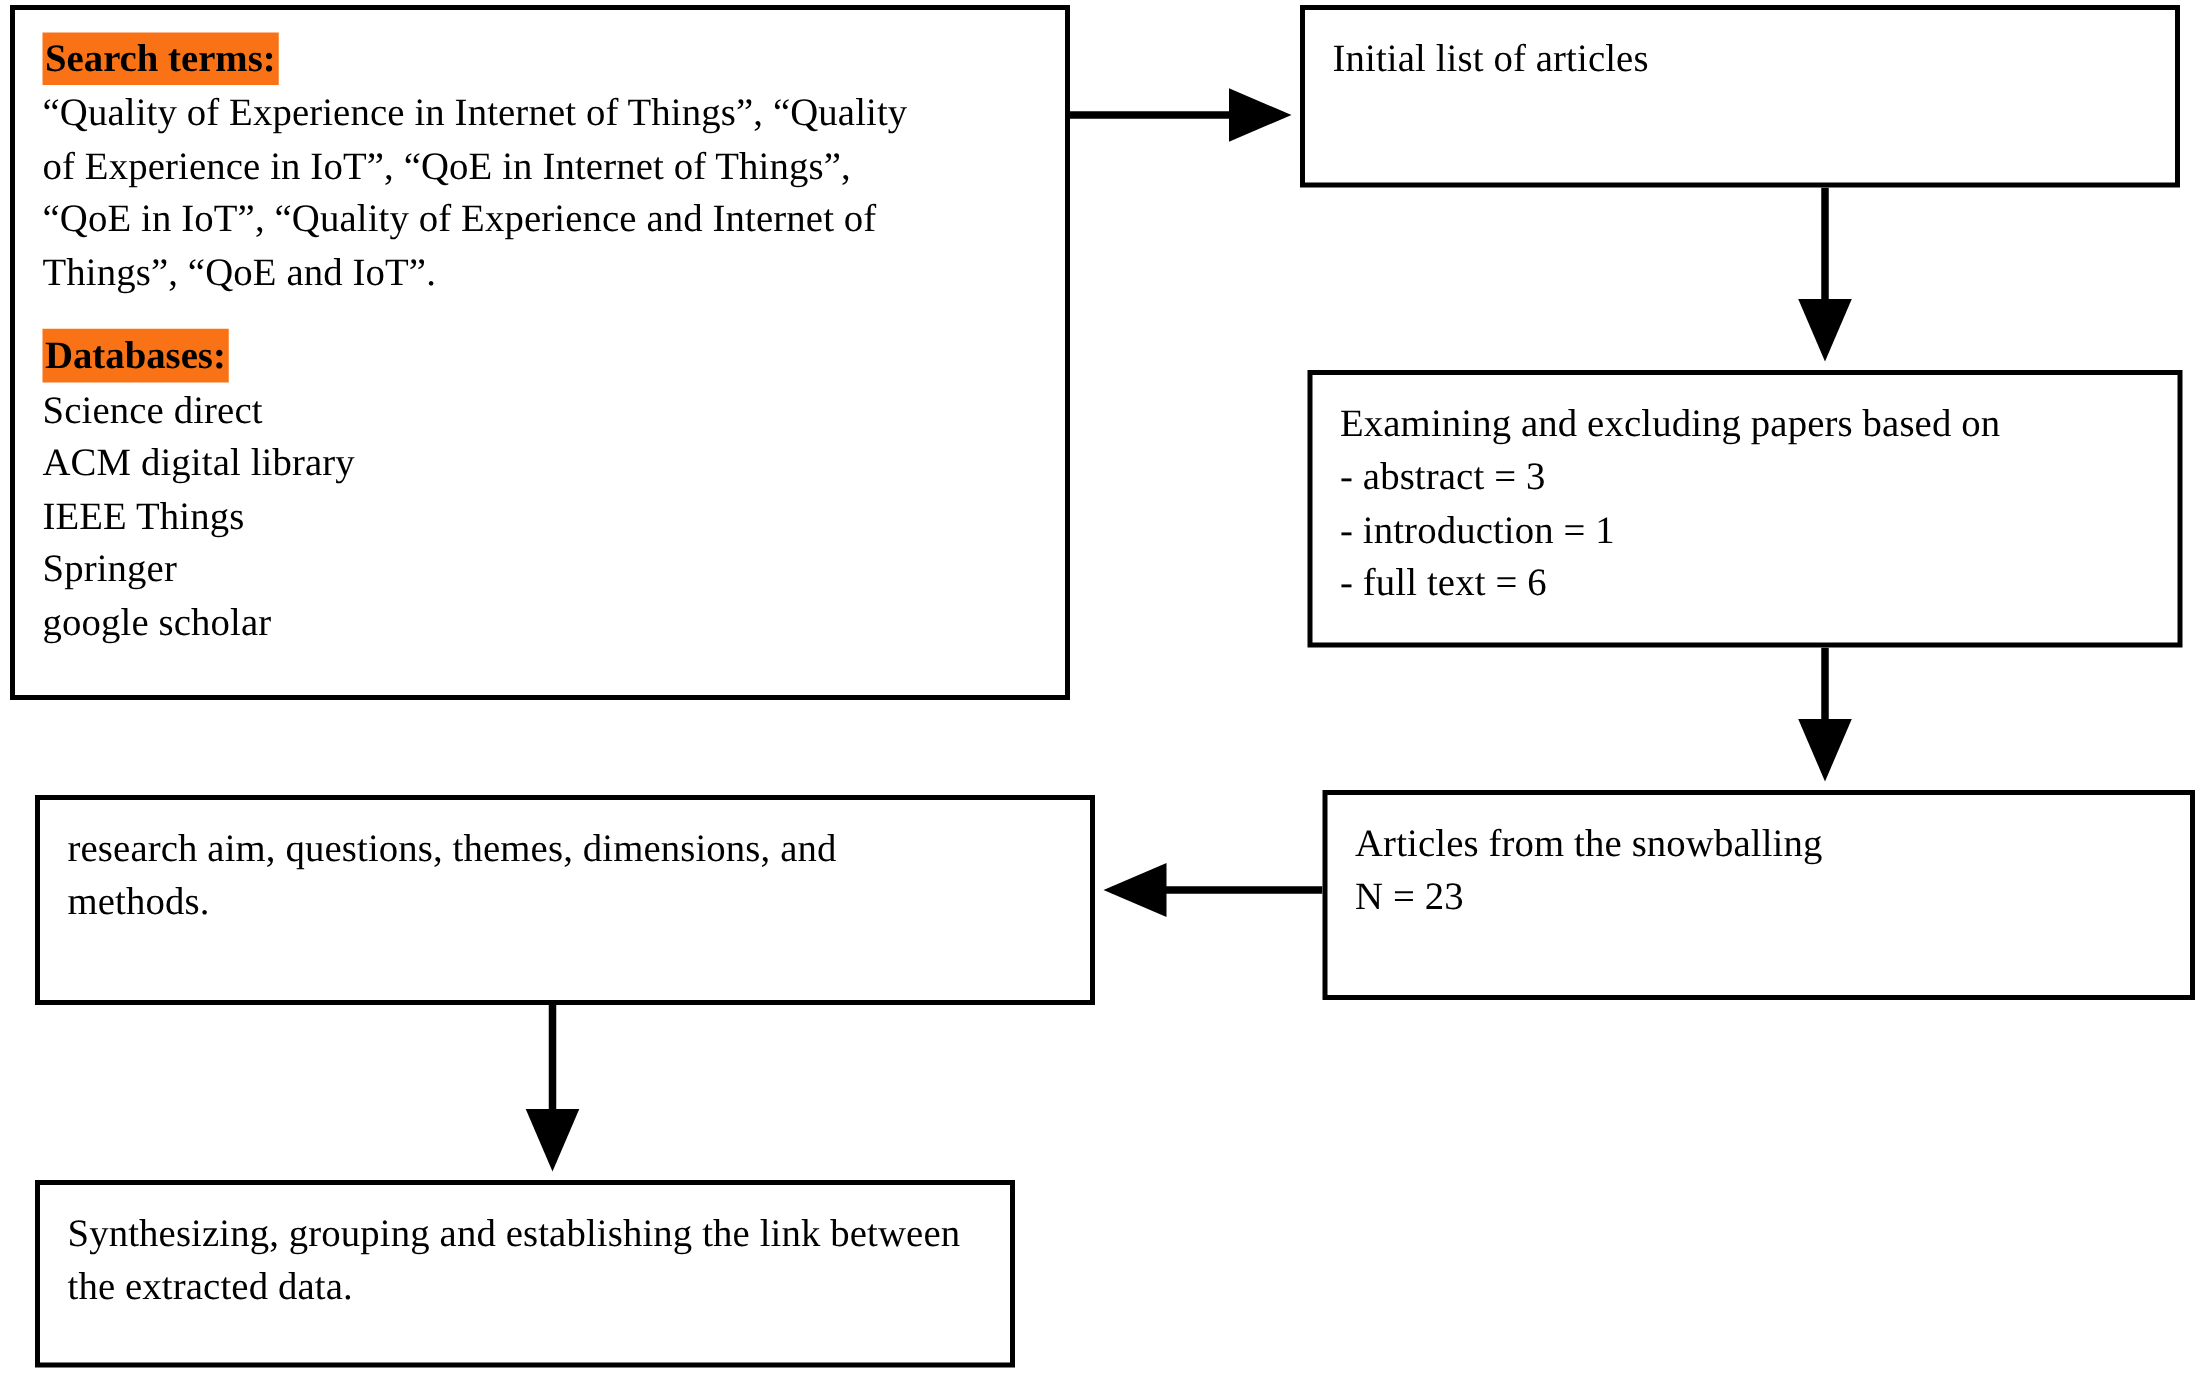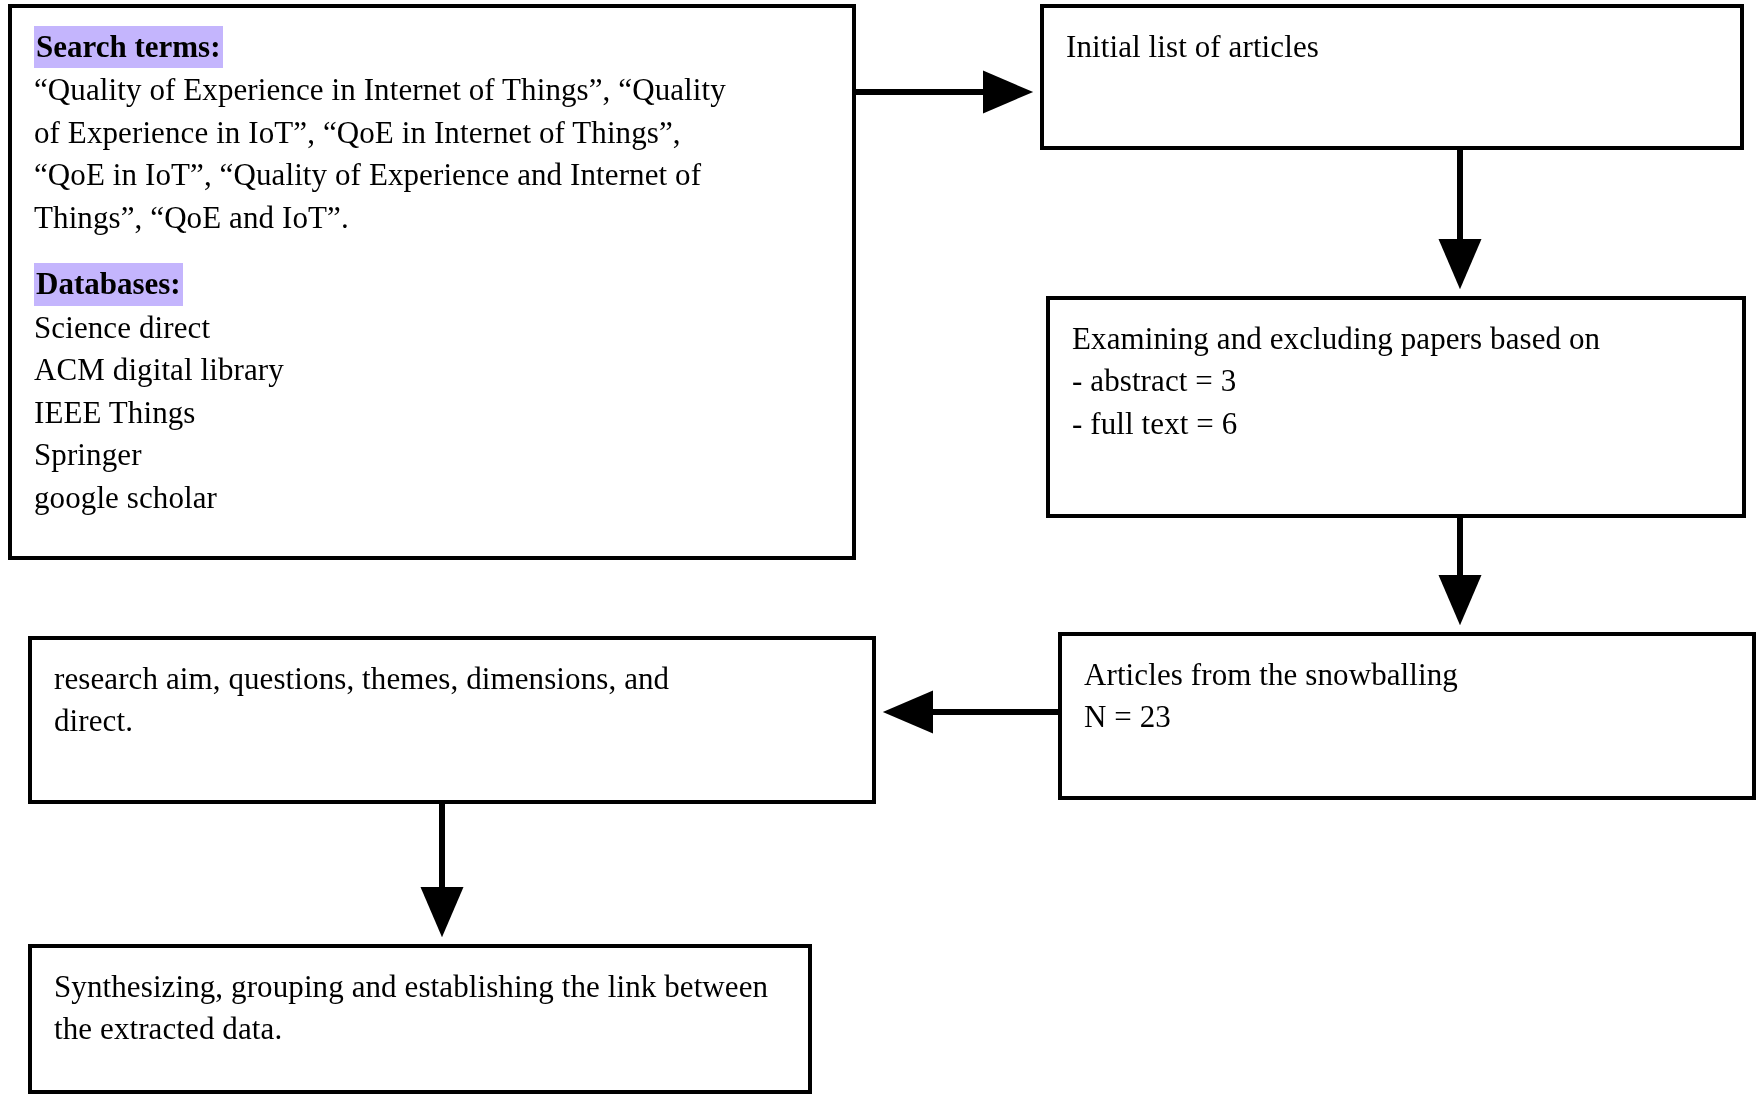--- a/index.html
+++ b/index.html
@@ -36,21 +36,21 @@
     font-size: 31px;
     line-height: 1.37;
     white-space: pre;
     letter-spacing: 0.1px;
   }
   .hdr {
     font-size: 31px;
     font-weight: bold;
     line-height: 1.37;
     display: inline-block;
-    background: #c4b5fd;
+    background: #f97316;
     padding: 0 2px;
     margin-bottom: 1px;
   }
   .gap {
     height: 24px;
   }
   .blk {
     display: block;
   }
   svg.arrows {
@@ -122,35 +122,36 @@
   <div class="box" id="box-initial-list">
     <div class="box-inner">
       <div class="ln blk">Initial list of articles</div>
     </div>
   </div>
 
   <div class="box" id="box-excluding">
     <div class="box-inner">
       <div class="ln blk">Examining and excluding papers based on</div>
       <div class="ln blk">- abstract = 3</div>
+      <div class="ln blk">- introduction = 1</div>
       <div class="ln blk">- full text = 6</div>
     </div>
   </div>
 
   <div class="box" id="box-snowballing">
     <div class="box-inner">
       <div class="ln blk">Articles from the snowballing</div>
       <div class="ln blk">N = 23</div>
     </div>
   </div>
 
   <div class="box" id="box-extracting">
     <div class="box-inner">
       <div class="ln blk">research aim, questions, themes, dimensions, and</div>
-      <div class="ln blk">direct.</div>
+      <div class="ln blk">methods.</div>
     </div>
   </div>
 
   <div class="box" id="box-synthesizing">
     <div class="box-inner">
       <div class="ln blk">Synthesizing, grouping and establishing the link between</div>
       <div class="ln blk">the extracted data.</div>
     </div>
   </div>
 

